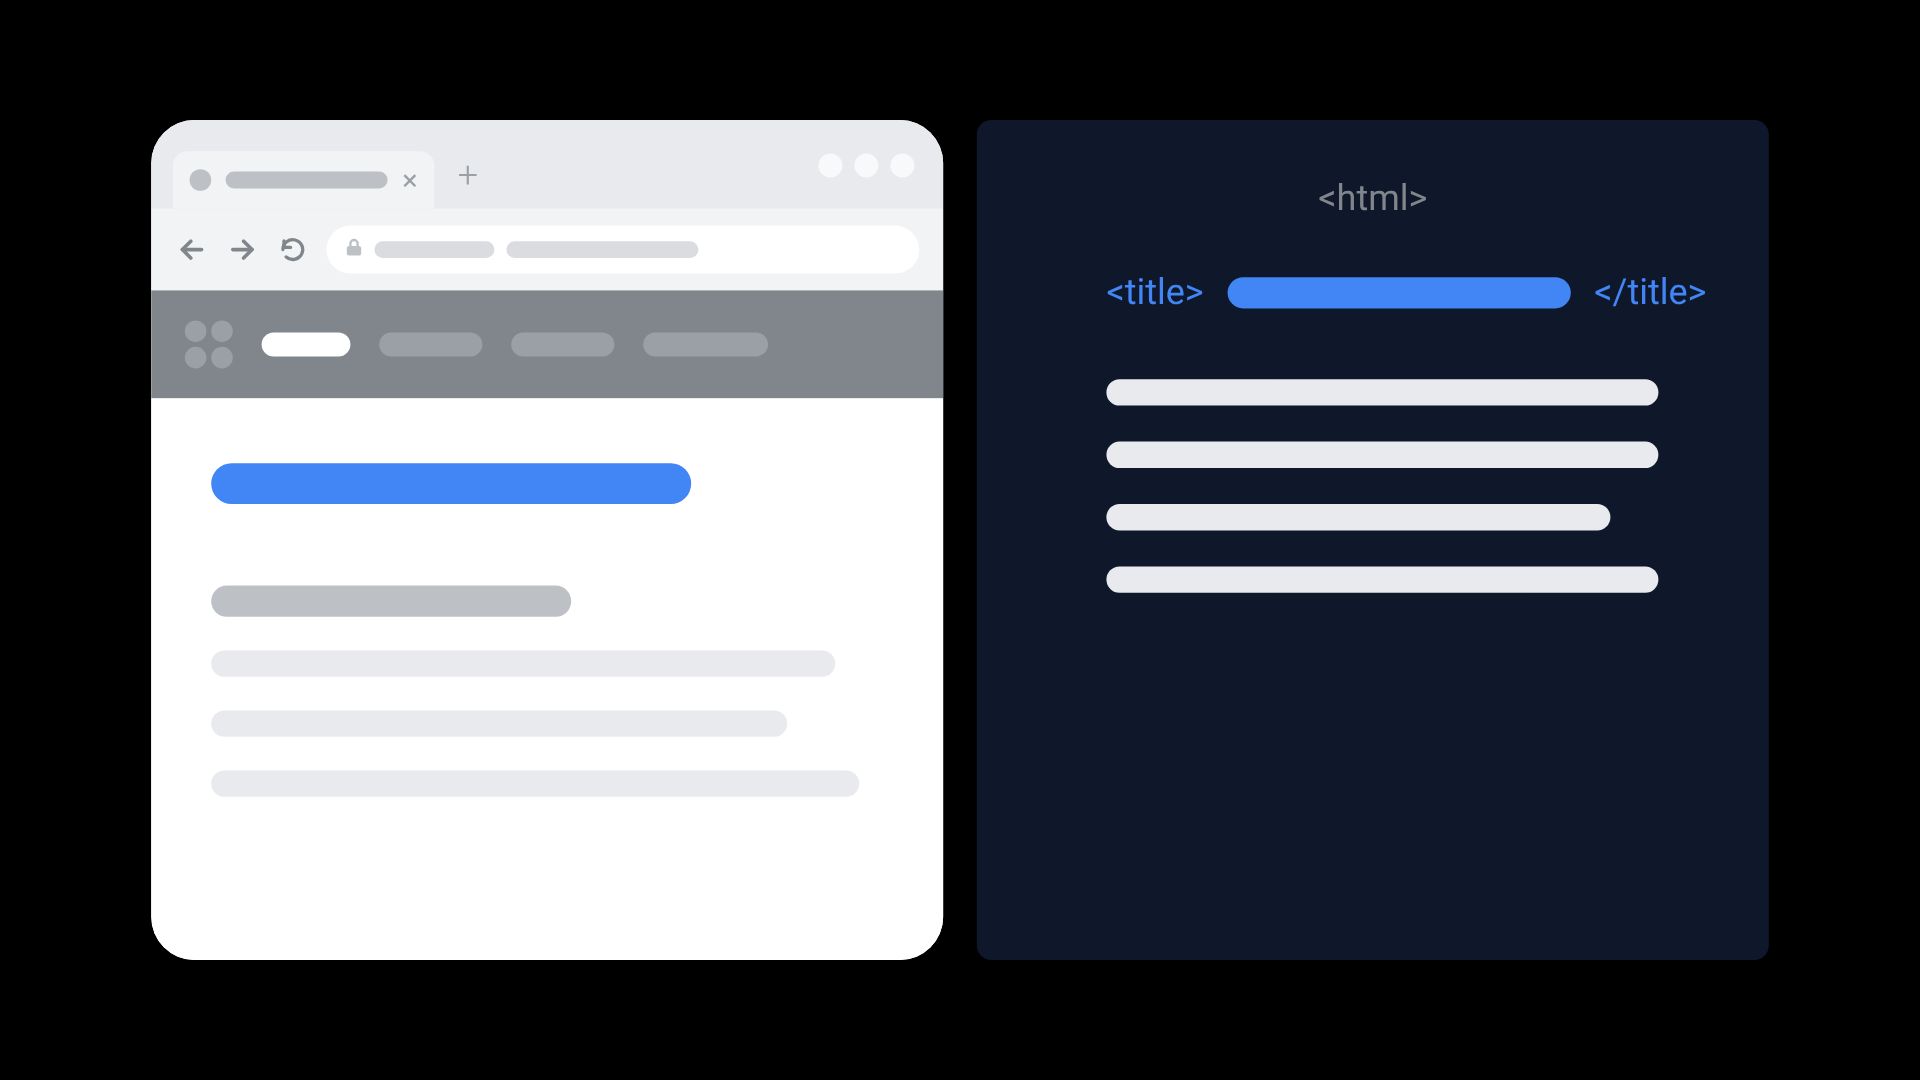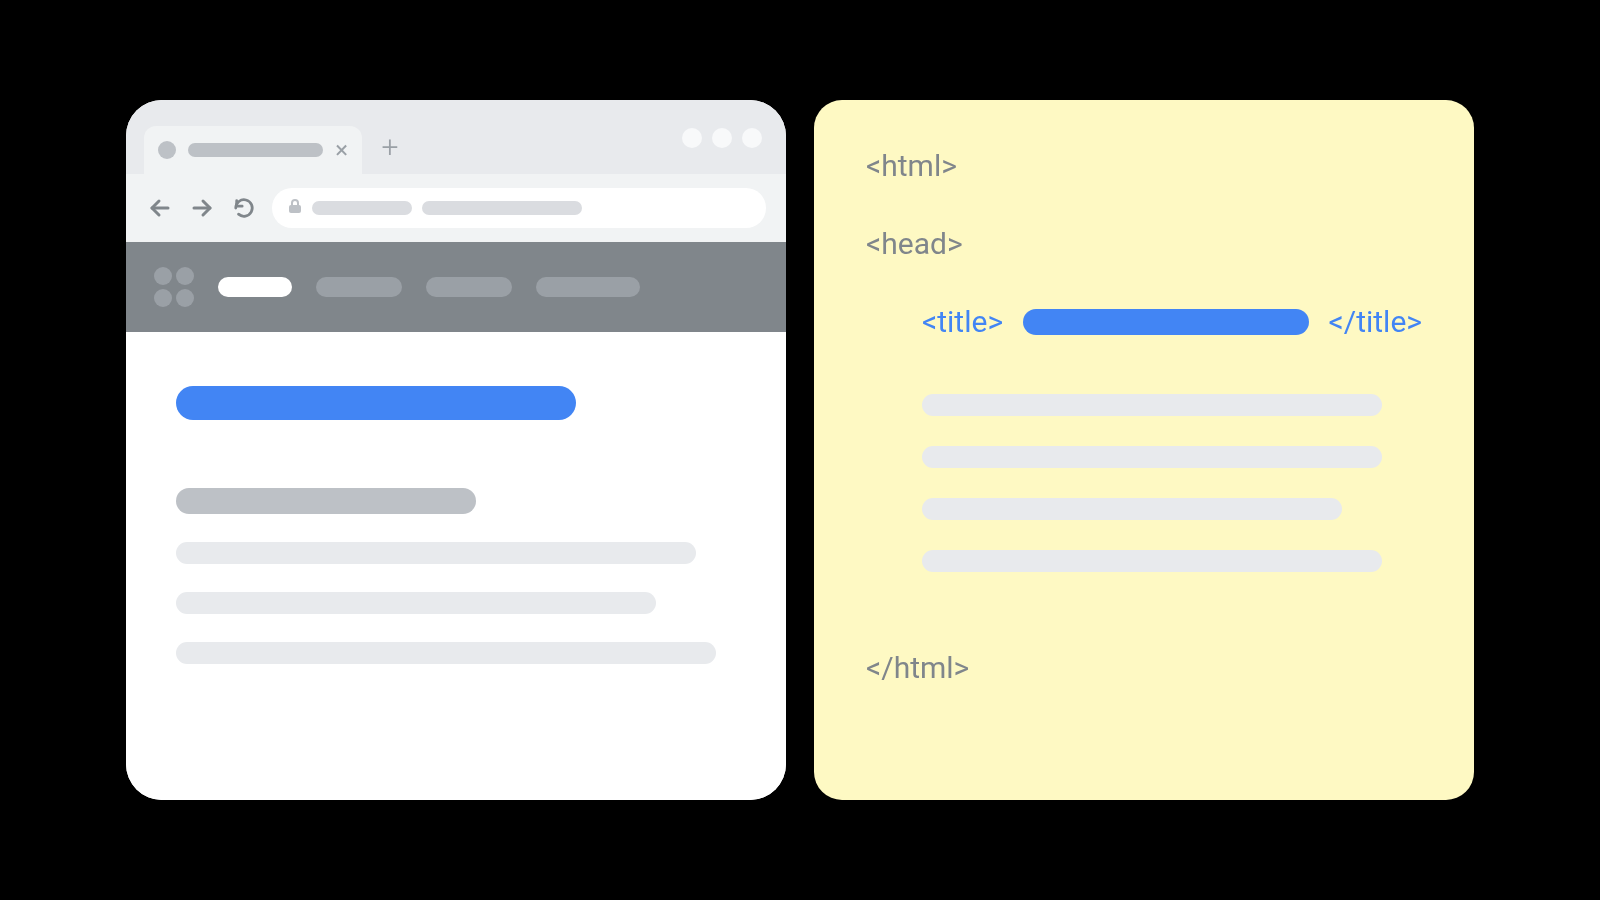--- a/index.html
+++ b/index.html
@@ -135,29 +135,30 @@
   }
   .para {
     margin-top: 28px;
     height: 22px; border-radius: 11px; background: #e8eaed;
   }
 
   
   .codecard {
     width: 660px;
     height: 700px;
-    background: #fef9c3;
-    border-radius: 28px;
+    background: #0f172a;
+    border-radius: 12px;
     padding: 48px 52px;
     font-family: Roboto, Arial, sans-serif;
     color: #80868b;
     font-size: 30px;
     line-height: 1.2;
     display: flex;
     flex-direction: column;
+    text-align: center;
   }
   .codeline { margin-bottom: 42px; }
   .titleline {
     display: flex;
     align-items: center;
     gap: 20px;
     color: #4285f4;
     padding-left: 56px;
     margin-bottom: 42px;
   }
@@ -243,30 +244,28 @@
     <div class="subhead"></div>
     <div class="para" style="width:520px"></div>
     <div class="para" style="width:480px"></div>
     <div class="para" style="width:540px"></div>
   </div>
 
 </div>
 
 <div class="codecard">
   <div class="codeline">&lt;html&gt;</div>
-  <div class="codeline">&lt;head&gt;</div>
 
   <div class="titleline">
     <span>&lt;title&gt;</span>
     <span class="titlebar"></span>
     <span>&lt;/title&gt;</span>
   </div>
 
 
   <div class="bodyblock">
     <div class="bodyline" style="width:460px"></div>
     <div class="bodyline" style="width:460px"></div>
     <div class="bodyline" style="width:420px"></div>
     <div class="bodyline" style="width:460px"></div>
   </div>
 
-  <div class="codeline" style="margin-bottom:0">&lt;/html&gt;</div>
 </div>
 
 </body></html>

